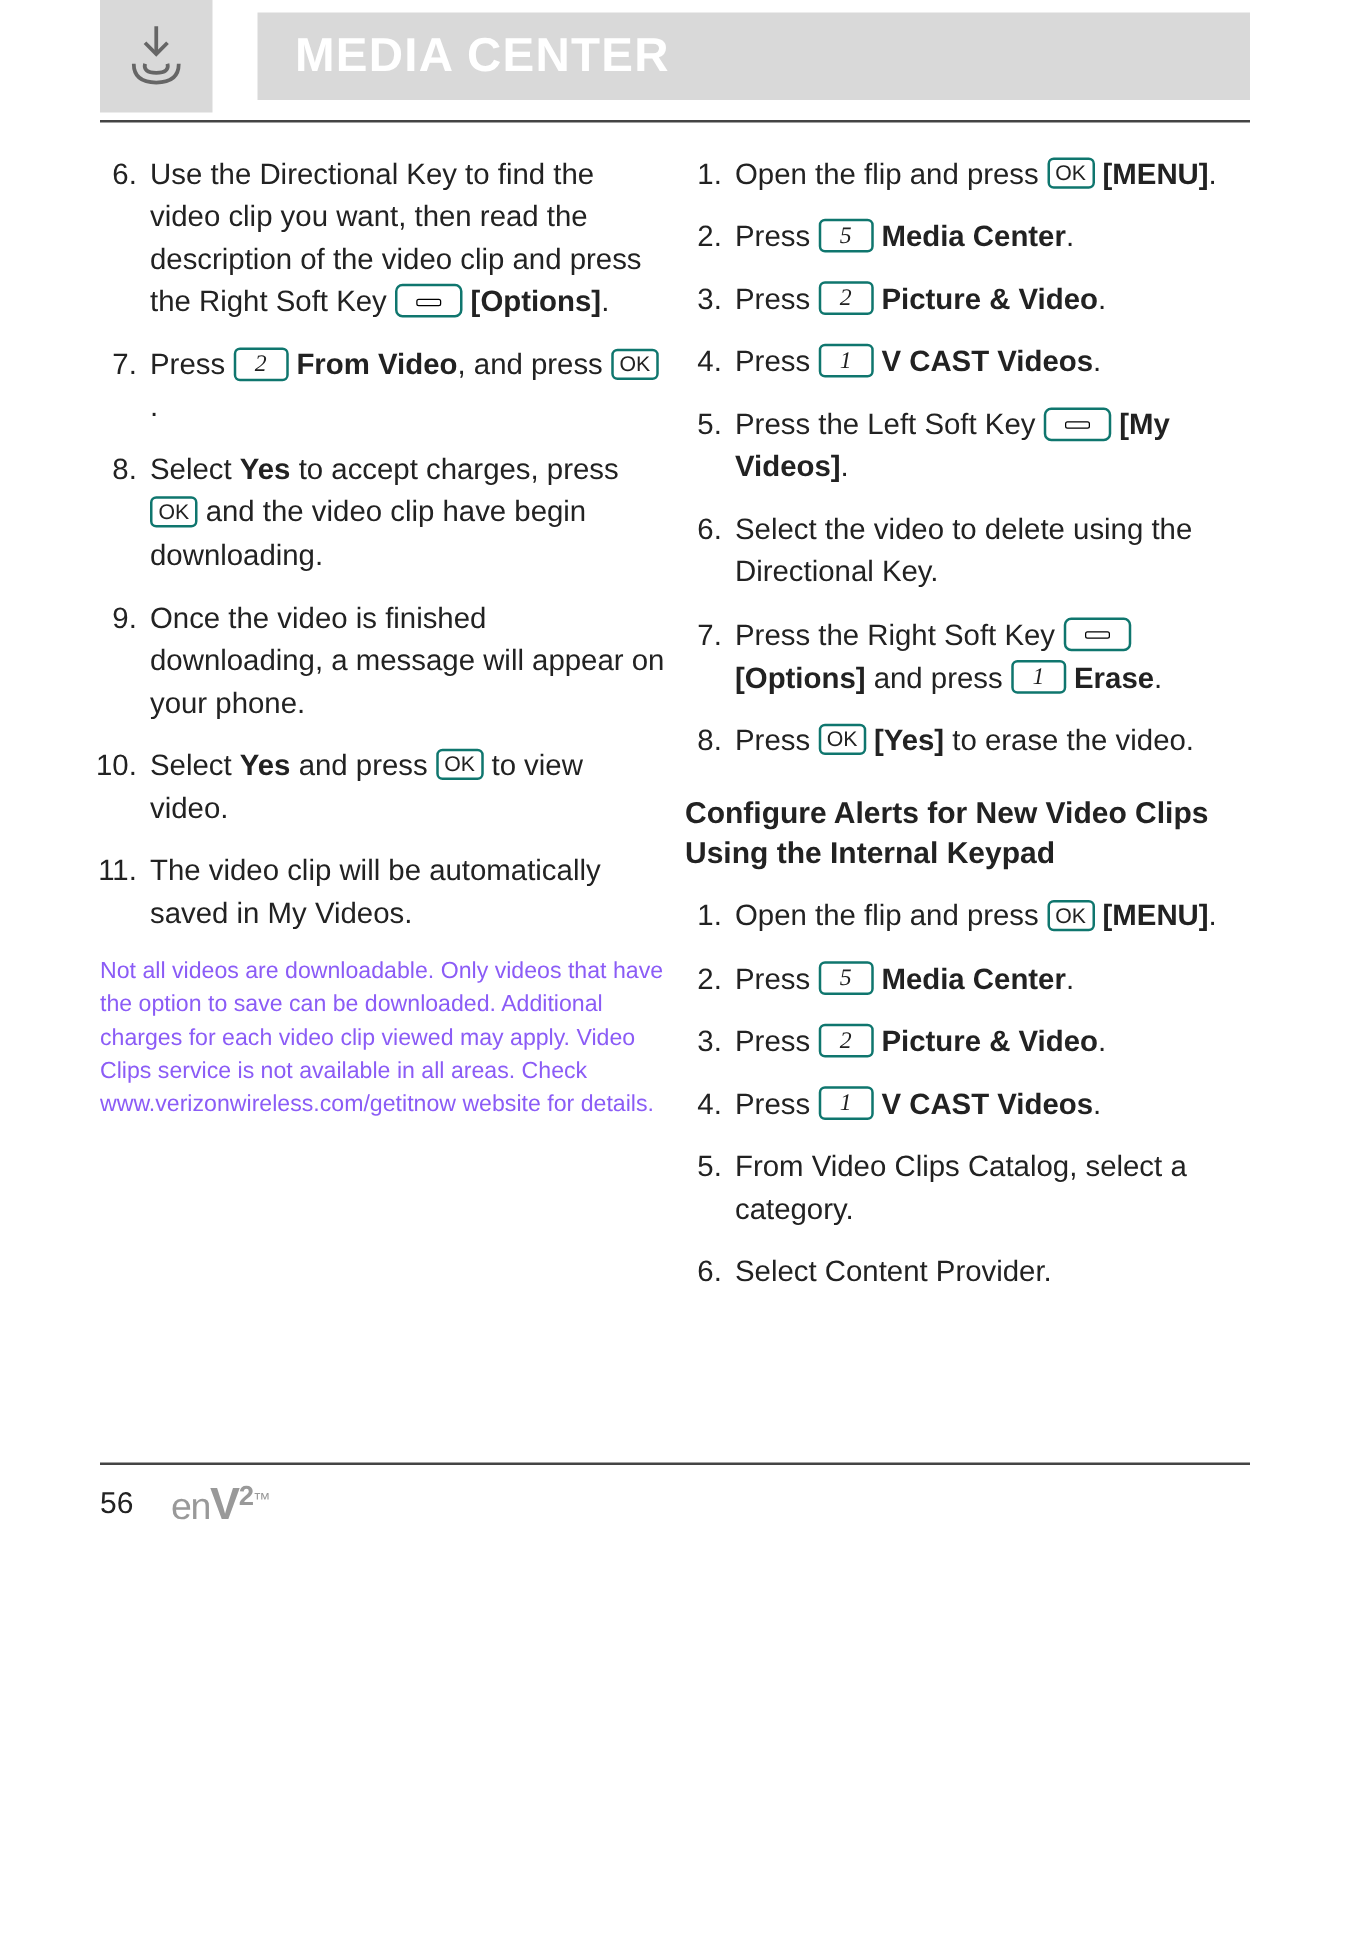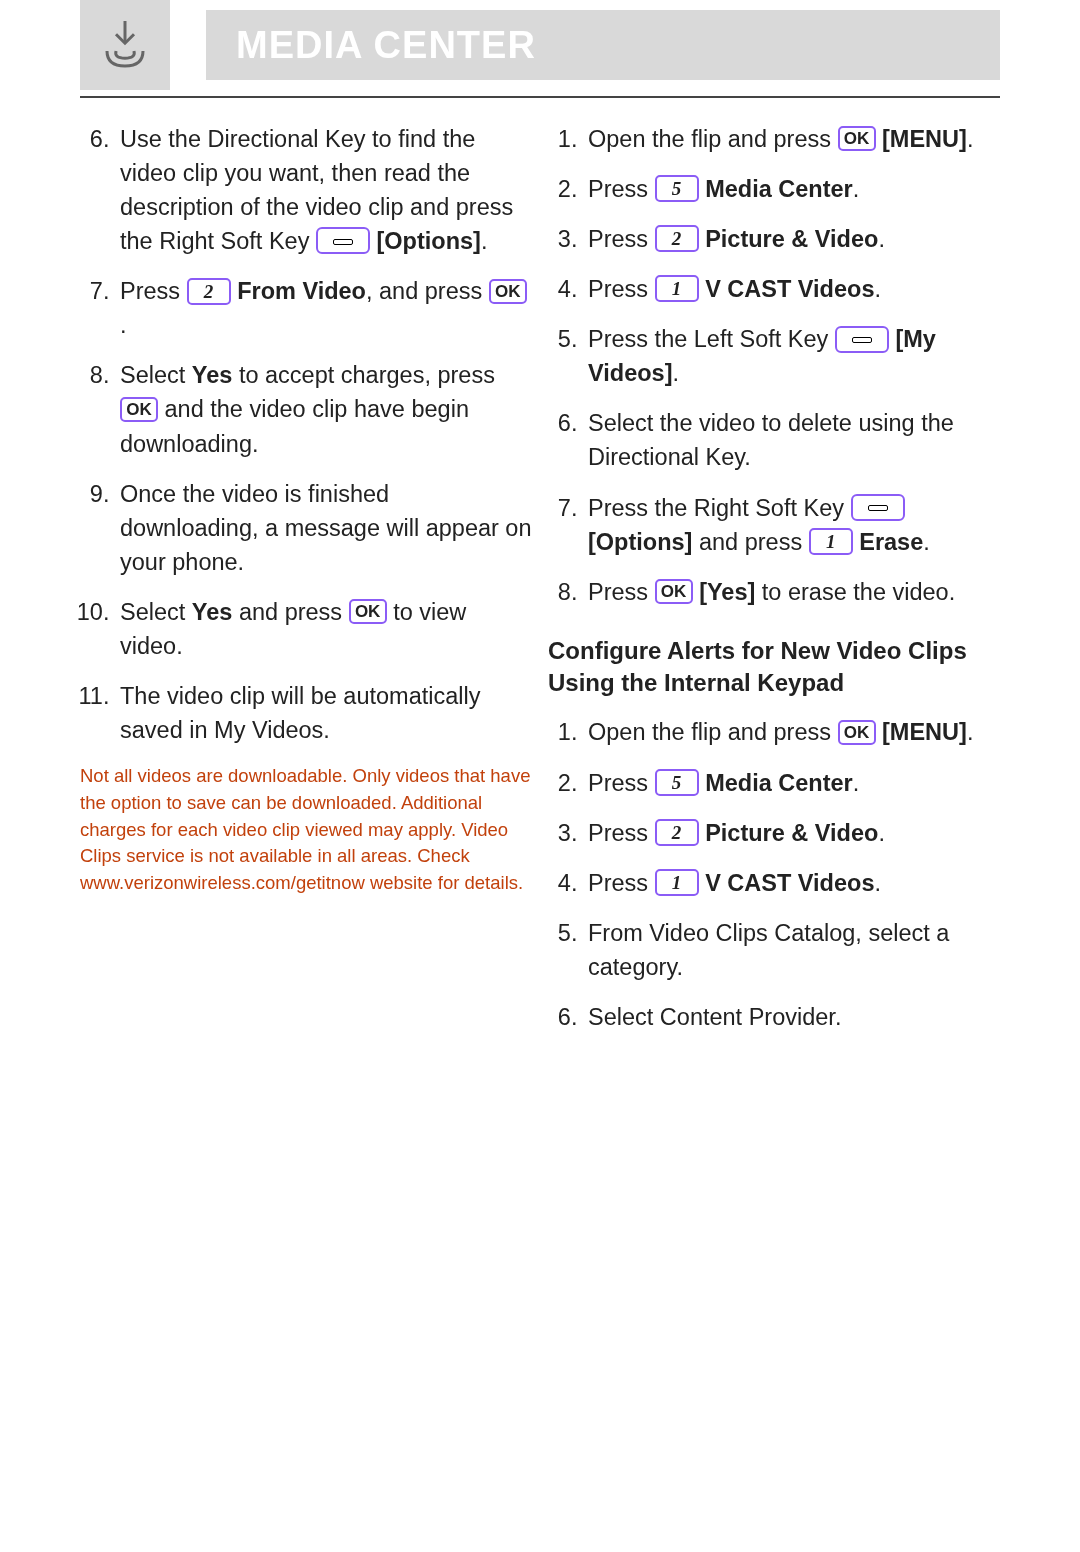--- a/index.html
+++ b/index.html
@@ -68,24 +68,24 @@
   .bold { font-weight: bold; }
   .subhead {
     font-weight: bold;
     font-size: 24px;
     margin: 0 0 16px 0;
     line-height: 1.35;
   }
   .key-ok, .key-num, .key-soft {
     display: inline-block;
     vertical-align: middle;
-    border: 2px solid #8b5cf6;
+    border: 2px solid #0f766e;
     border-radius: 5px;
     font-size: 17px;
-    font-weight: bold;
+    font-weight: normal;
     text-align: center;
     line-height: 1;
     padding: 2px 3px;
     min-width: 28px;
     font-family: Arial, sans-serif;
     background: #fff;
     position: relative;
     top: -2px;
   }
   .key-num {
@@ -116,21 +116,21 @@
     color: #c00;
     font-weight: bold;
     font-size: 17px;
     letter-spacing: 0.5px;
     flex-shrink: 0;
     padding-top: 2px;
   }
   .note-text {
     font-size: 18.5px;
     line-height: 1.45;
-    color: #c2410c;
+    color: #8b5cf6;
   }
   .footer {
     border-top: 2px solid #444;
     margin-top: 120px;
     padding-top: 10px;
     display: flex;
     align-items: center;
     gap: 30px;
     font-size: 22px;
   }
@@ -285,14 +285,20 @@
         <li>
           <span>From Video Clips Catalog, select a category.</span>
         </li>
         <li>
           <span>Select Content Provider.</span>
         </li>
       </ol>
     </div>
   </div>
 
+  <div class="footer">
+    <span class="pagenum">56</span>
+    <span class="logo">
+      <span class="en">en</span><span class="v">V</span><span class="two">2</span><span class="sup">™</span>
+    </span>
+  </div>
 
 </div>
 
 </body></html>

